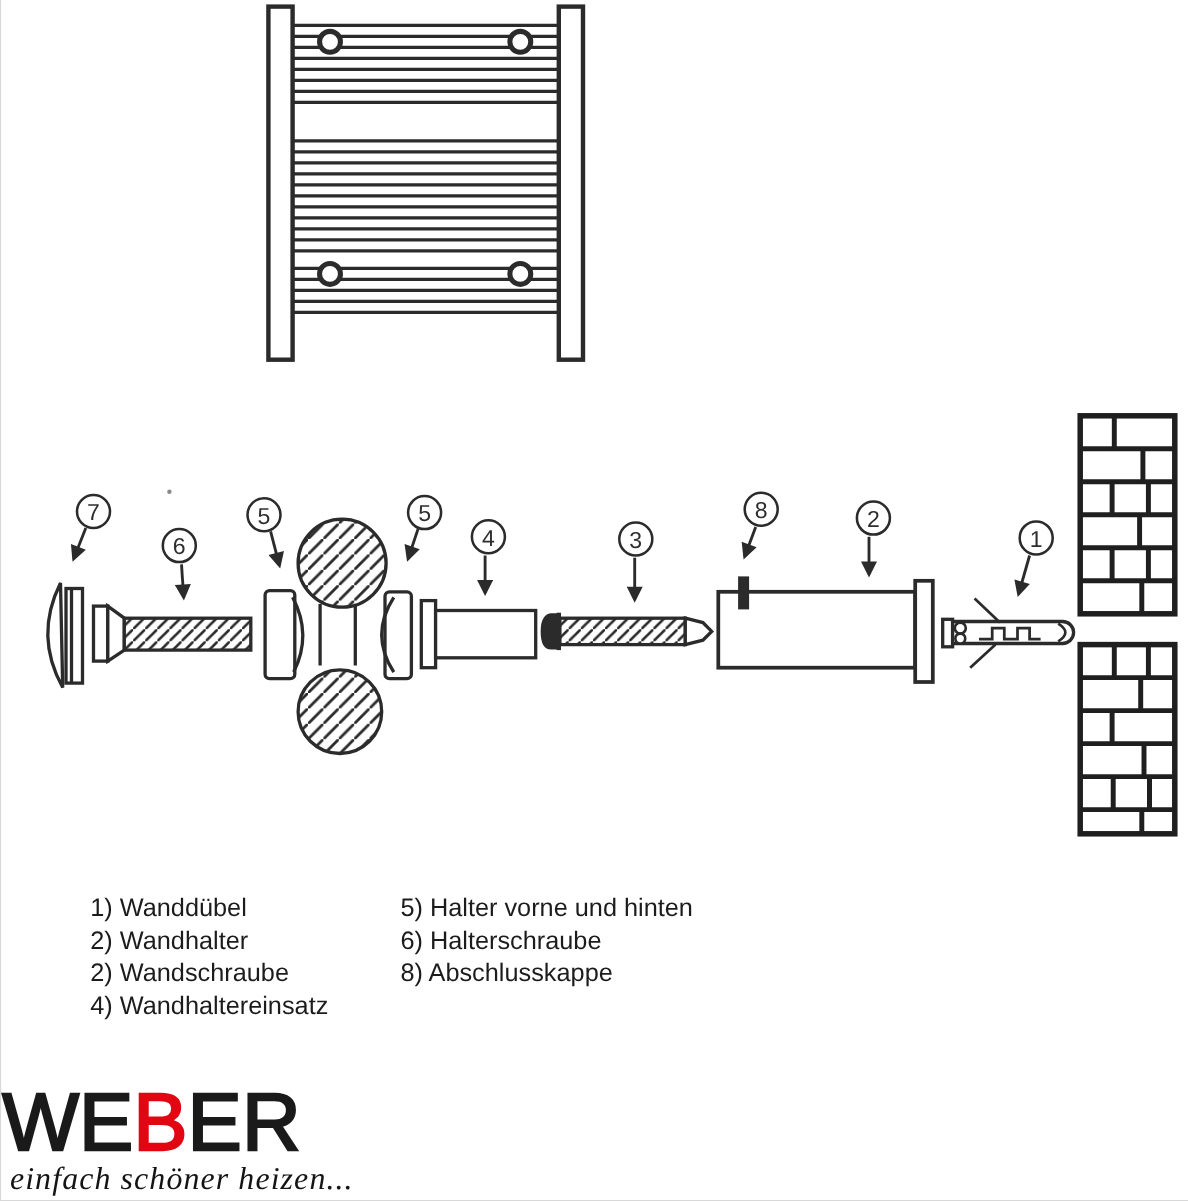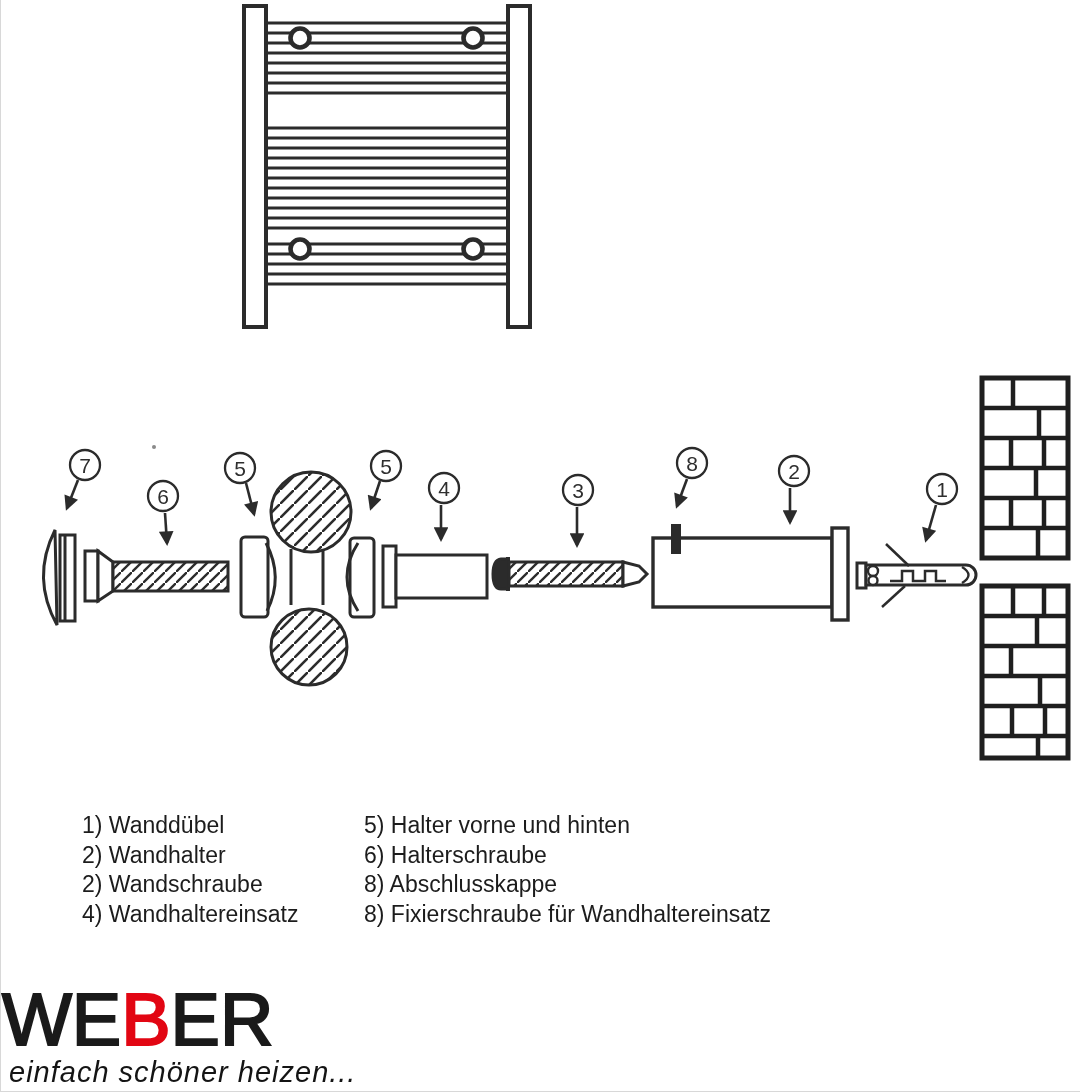--- a/index.html
+++ b/index.html
@@ -16,21 +16,21 @@
   .legend{position:absolute;top:811px;color:#1c1c1c;font-weight:normal;font-size:23px;line-height:29.6px;white-space:nowrap;}
   .legend.col1{left:82px;}
   .legend.col2{left:364px;}
   .logo{position:absolute;left:2px;top:985px;}
   .logo-word{
     font-family:"Liberation Sans", sans-serif;font-weight:normal;font-size:74px;line-height:70px;
     color:#1a1a1a;letter-spacing:0px;-webkit-text-stroke:2.2px currentColor;white-space:nowrap;
   }
   .logo-word .accent{color:#e20613;-webkit-text-stroke:2.2px #e20613;}
   .logo-tagline{
-    font-family:Liberation Sans, sans-serif;font-style:italic;font-size:29px;color:#141414;
+    font-family:Liberation Serif, serif;font-style:italic;font-size:29px;color:#141414;
     margin-top:1px;margin-left:7px;letter-spacing:1px;white-space:nowrap;
   }
 </style>
 </head>
 <body>
 
 <div id="stage">
 
   <svg id="drawing" width="1080" height="1092" viewBox="0 0 1080 1092">
     <defs>
@@ -235,21 +235,20 @@
   <div class="legend col1">
     <div>1) Wanddübel</div>
     <div>2) Wandhalter</div>
     <div>2) Wandschraube</div>
     <div>4) Wandhaltereinsatz</div>
   </div>
   <div class="legend col2">
     <div>5) Halter vorne und hinten</div>
     <div>6) Halterschraube</div>
     <div>8) Abschlusskappe</div>
-    <div>8) Fixierschraube für Wandhaltereinsatz</div>
   </div>
 
   <div class="logo">
     <div class="logo-word"><span>WE</span><span class="accent">B</span><span>ER</span></div>
     <div class="logo-tagline">einfach schöner heizen...</div>
   </div>
 
 </div>
 
 </body></html>

